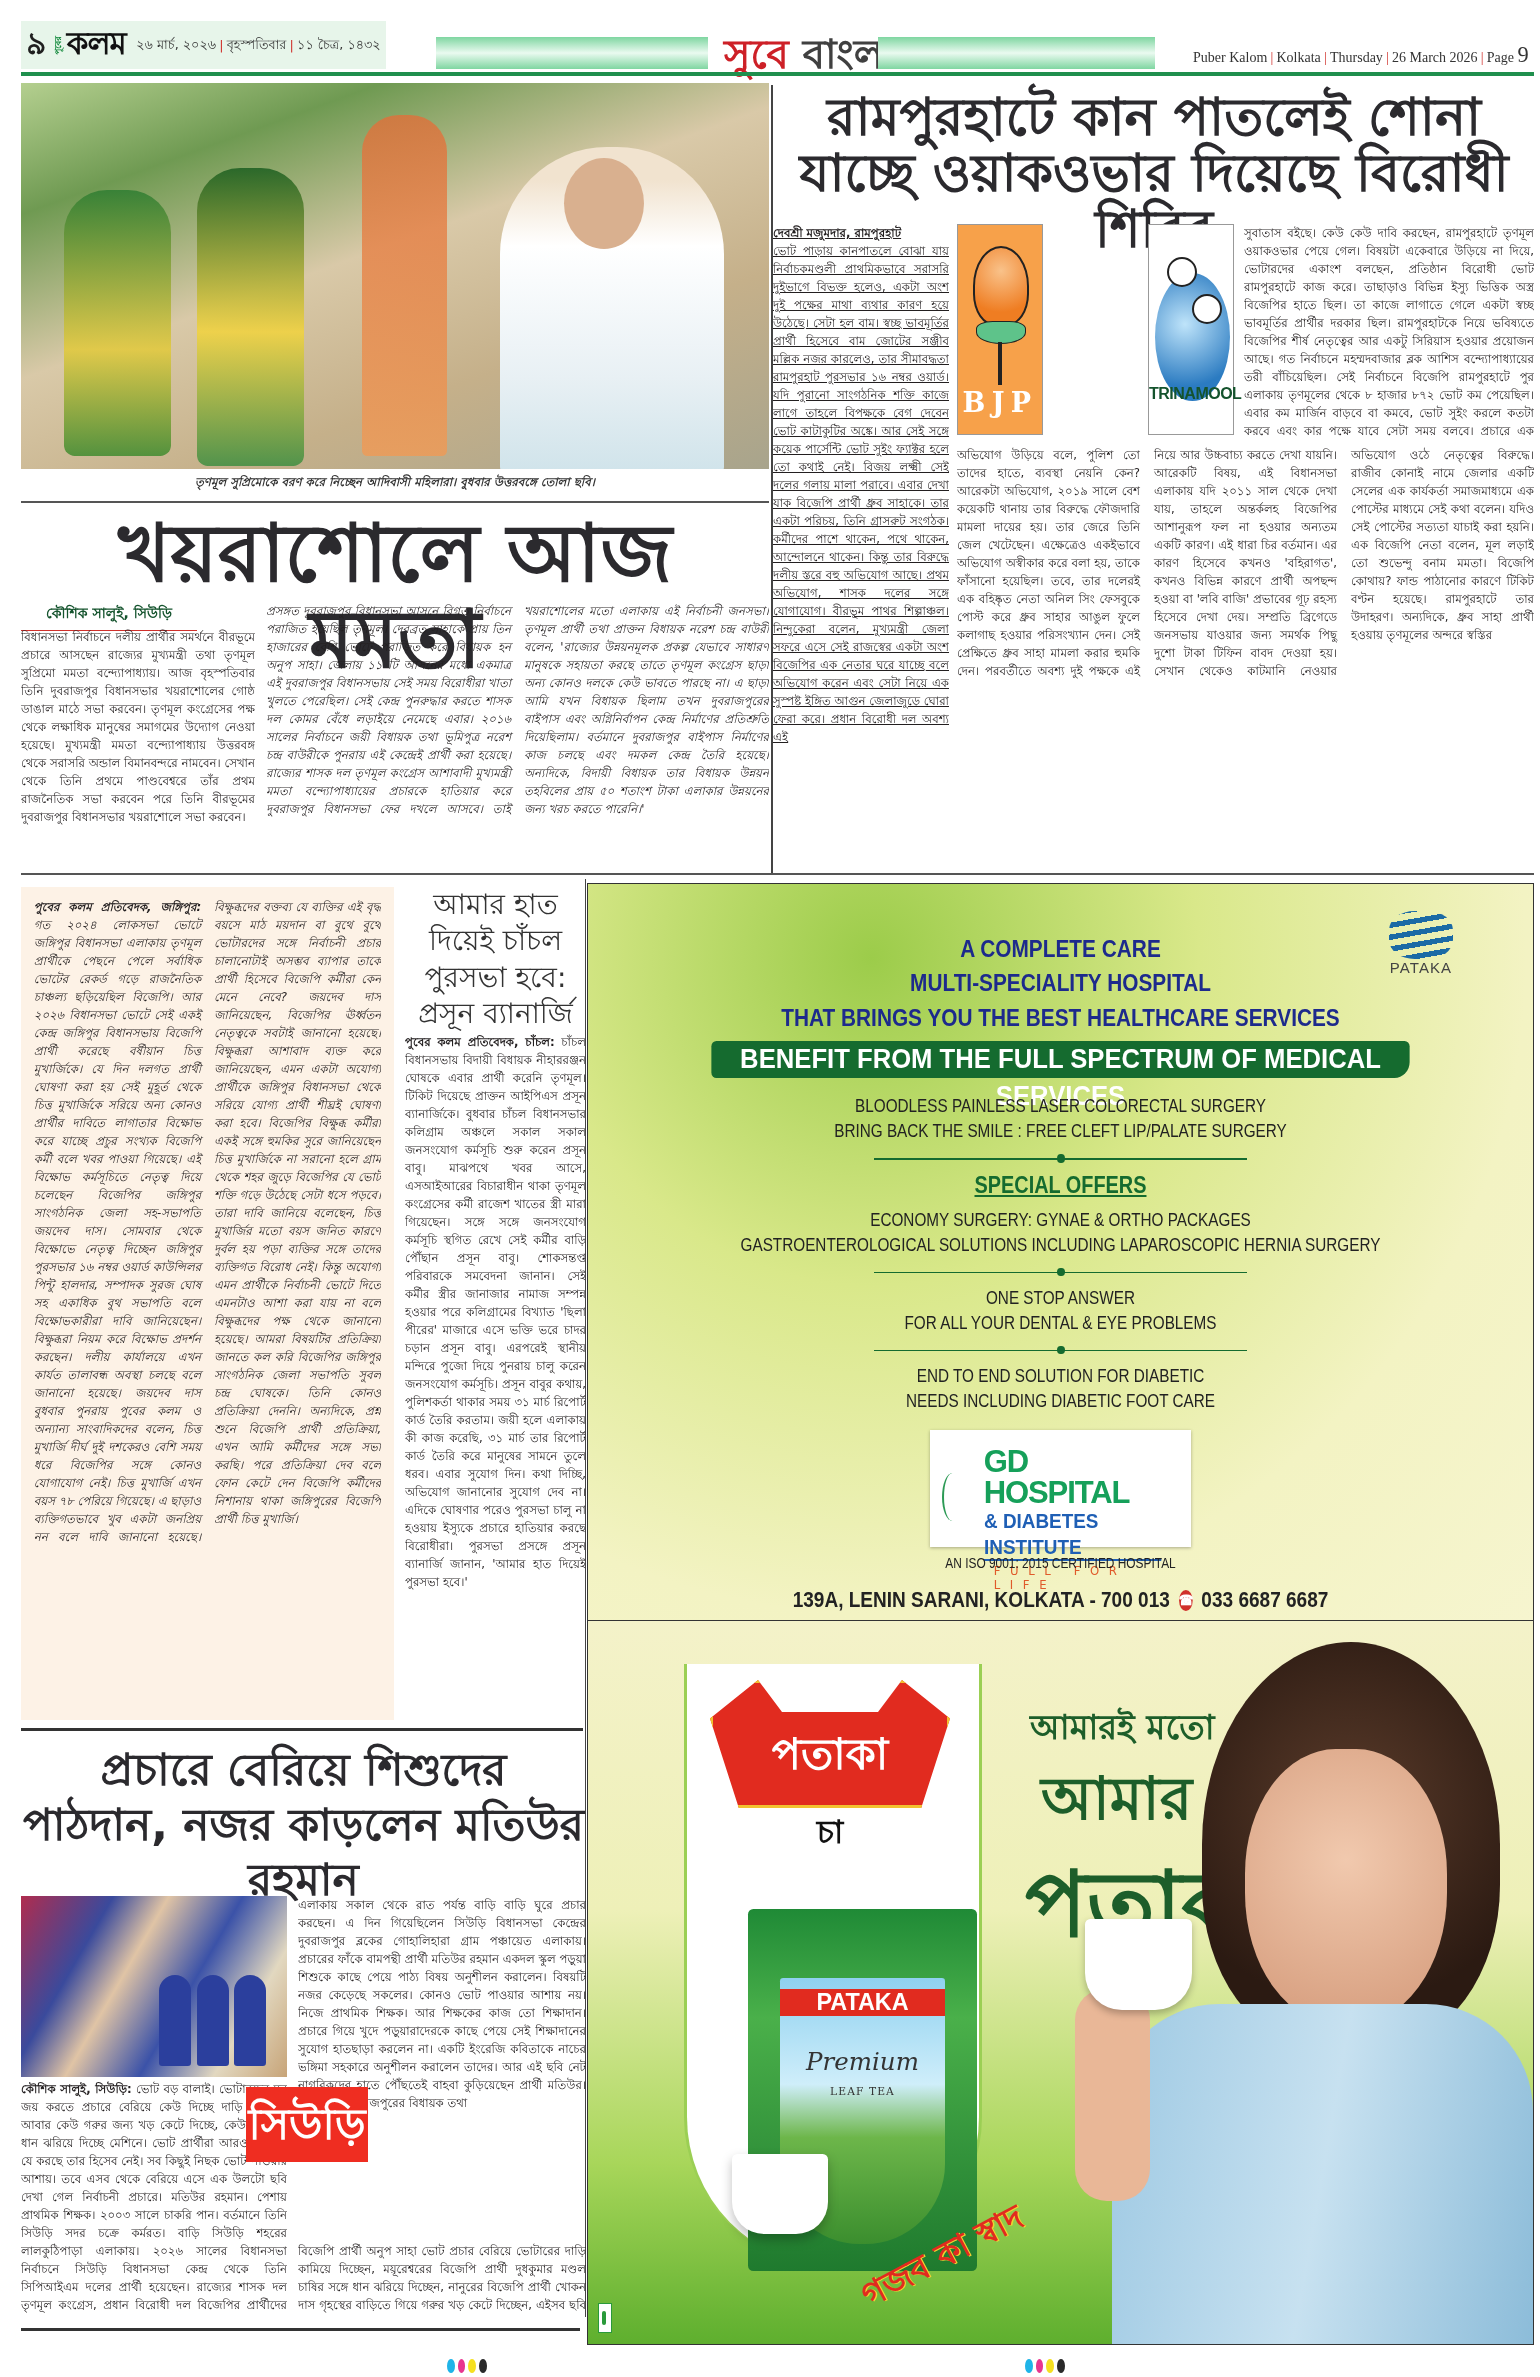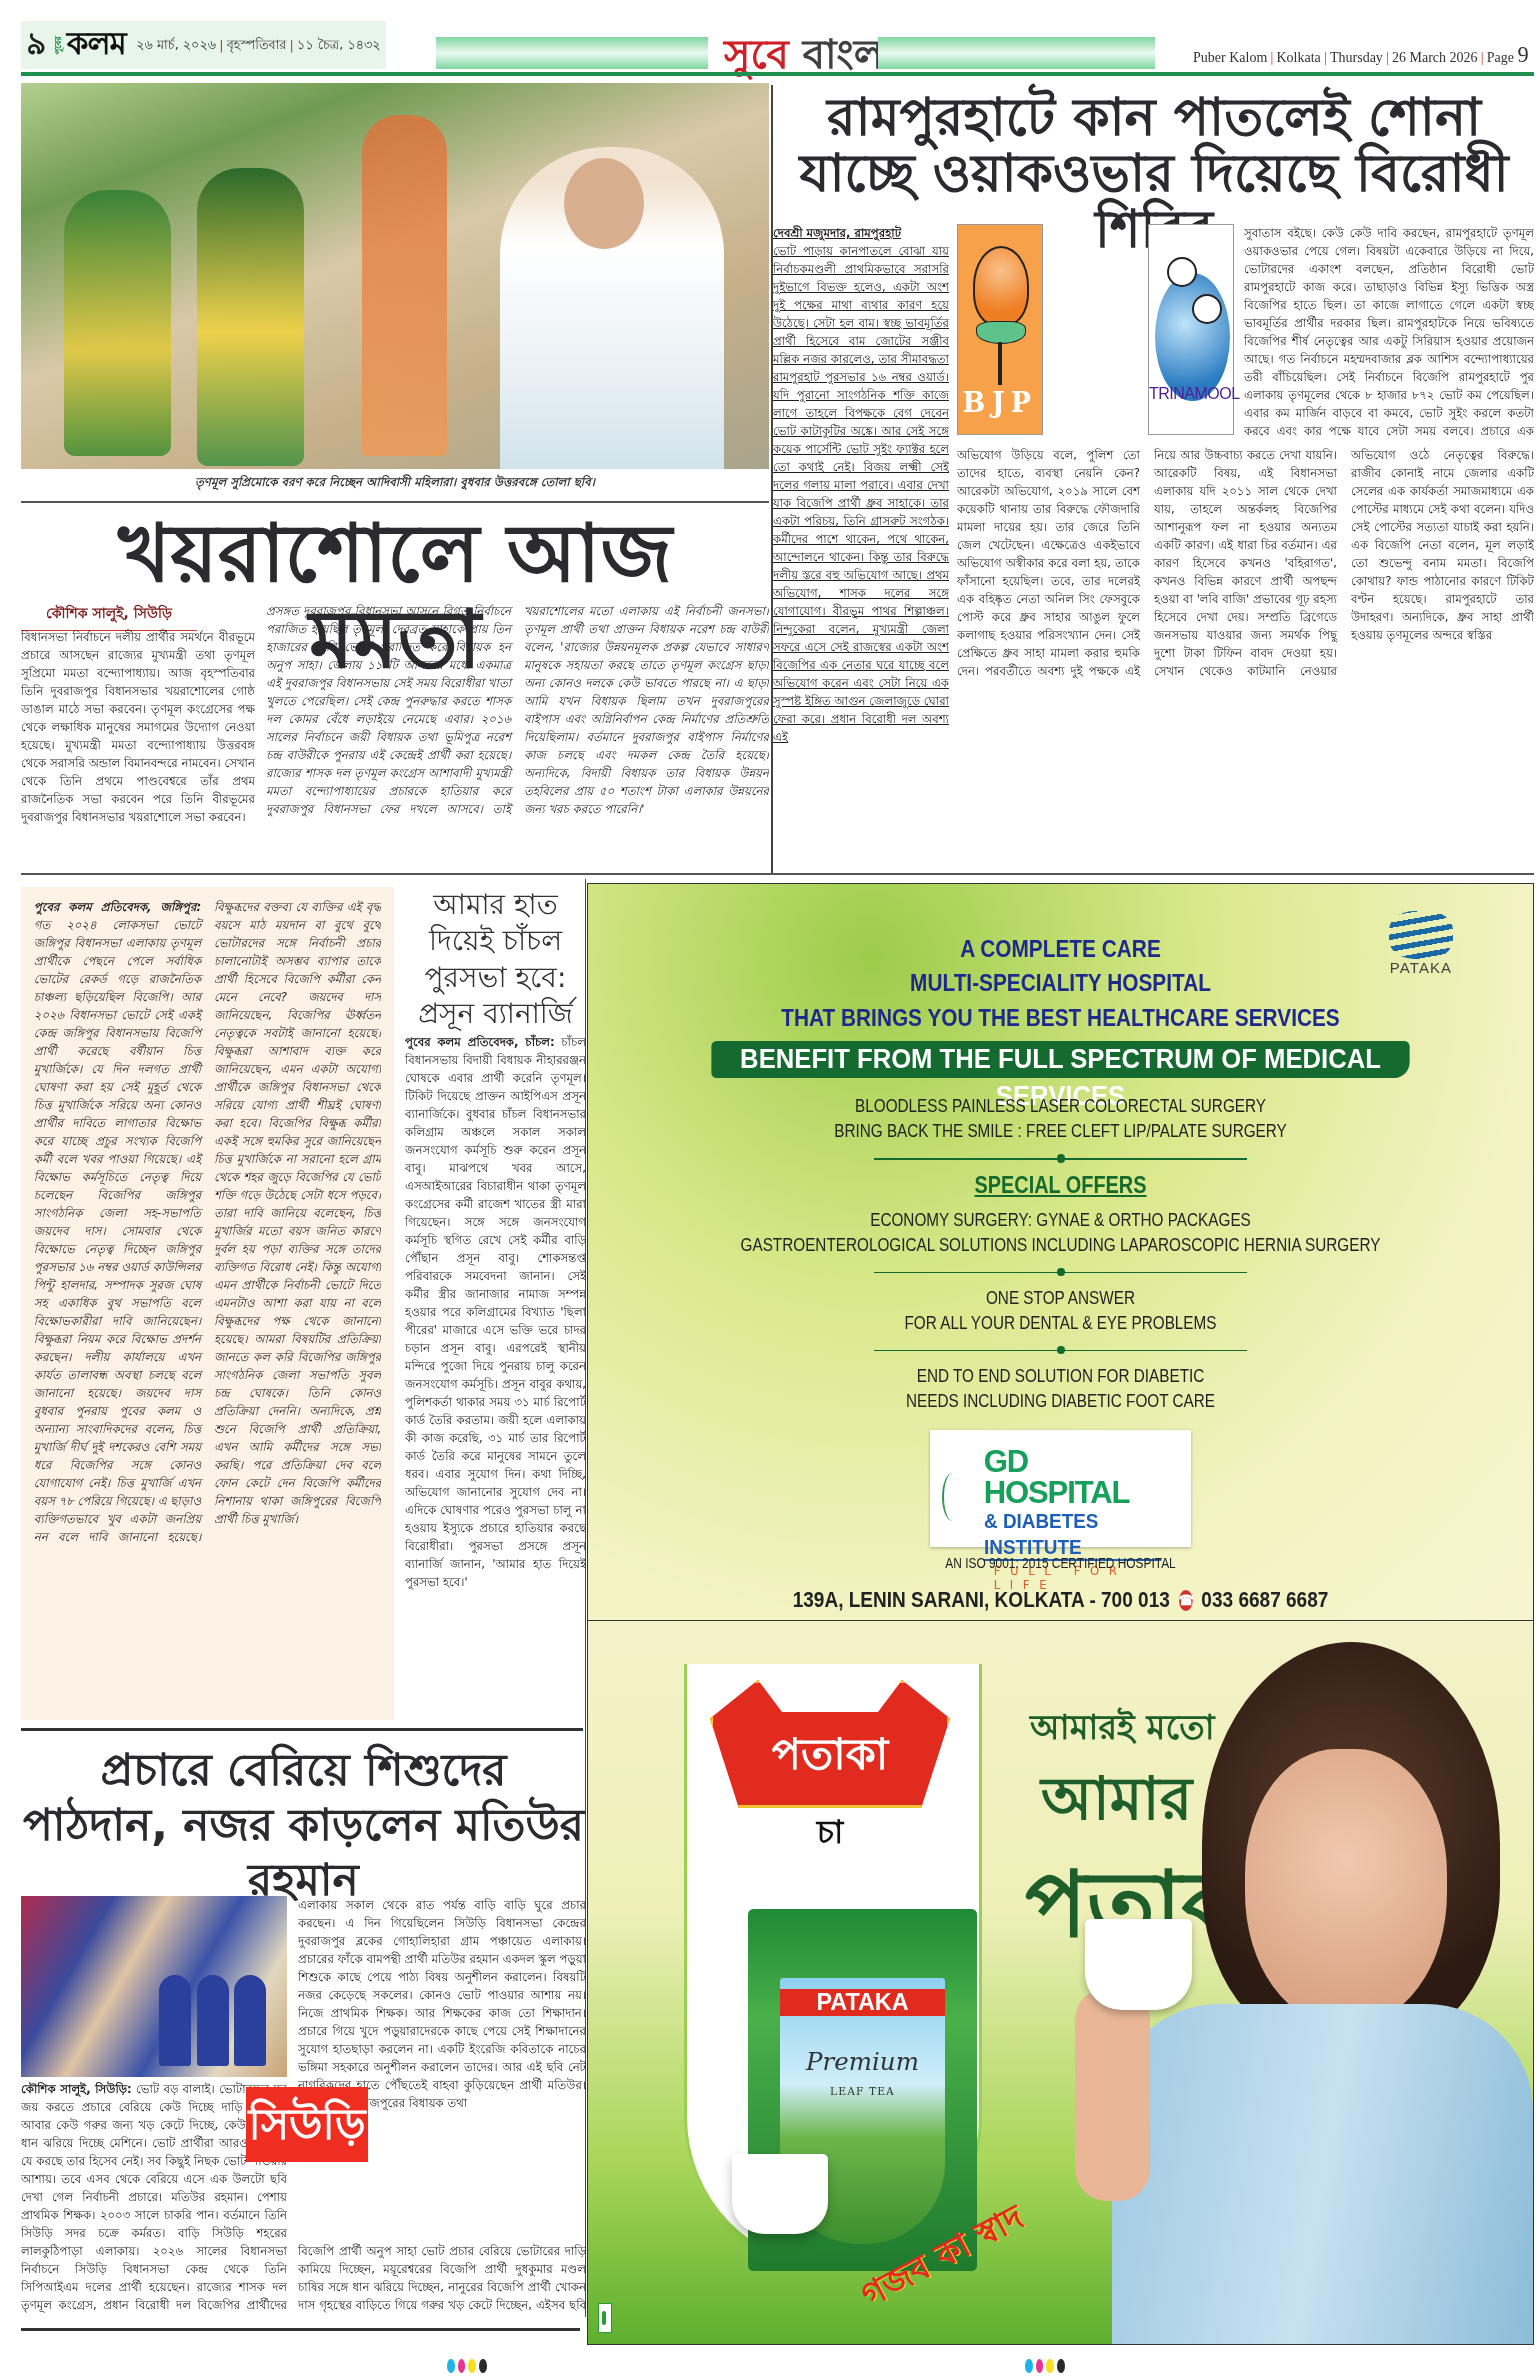--- a/index.html
+++ b/index.html
@@ -47,29 +47,29 @@
   
   .rampur-headline { left: 773px; top: 89px; width: 762px; text-align: center; font-size: 52px; }
   .bjp-logo { left: 957px; top: 224px; width: 86px; height: 211px; background: #f7a14a; border: 0.5px solid #999; }
   .bjp-logo .lotus { position: absolute; left: 15px; top: 21px; width: 56px; height: 80px; border-radius: 50% 50% 40% 40%; background: radial-gradient(circle at 50% 30%, #f9c28a, #ef7d22 70%); border: 2.1px solid #222; }
   .bjp-logo .leaf { position: absolute; left: 18px; top: 96px; width: 50px; height: 23.4px; background: #5ec38a; border-radius: 40% 40% 60% 60%; border: 1.6px solid #222; }
   .bjp-logo .stem { position: absolute; left: 40px; top: 117px; width: 4.3px; height: 43px; background: #222; }
   .bjp-logo .bjp-text { position: absolute; left: 0; right: 0; bottom: 16px; text-align: center; font-family: "DejaVu Serif", serif; font-size: 27px; font-weight: bold; color: #fff; letter-spacing: 6.4px; }
   .tmc-logo { left: 1148px; top: 224px; width: 86px; height: 211px; background: #fff; border: 0.5px solid #999; }
   .tmc-logo .globe { position: absolute; left: 6.4px; top: 48px; width: 75px; height: 128px; border-radius: 50%; background: radial-gradient(circle at 40% 40%, #bfe4fa, #2b7bc1 70%); }
   .tmc-logo .flower { position: absolute; width: 30px; height: 30px; border: 2.1px solid #222; border-radius: 50%; background: #fff; }
-  .tmc-logo .tmc-text { position: absolute; left: 0; right: 0; top: 160px; text-align: center; font-family: "Liberation Sans", sans-serif; font-size: 16px; font-weight: normal; color: #4c1d95; letter-spacing: -0.5px; }
+  .tmc-logo .tmc-text { position: absolute; left: 0; right: 0; top: 160px; text-align: center; font-family: "Liberation Sans", sans-serif; font-size: 16px; font-weight: bold; color: #14532d; letter-spacing: -0.5px; }
   .rampur-col1 { left: 773px; top: 224px; width: 176px; height: 639px; text-decoration: underline; }
   .rampur-col2 { left: 1244px; top: 224px; width: 290px; height: 213px; }
   .rampur-lower { left: 957px; top: 446px; width: 577px; height: 421px; }
   .byline-bold { font-weight: bold; }
 
   
   .khoyra-headline { left: 21px; top: 511px; width: 748px; text-align: center; font-size: 80px; }
-  .khoyra-byline { left: 21px; top: 602px; width: 176px; text-align: center; font-size: 14px; font-weight: bold; color: #7f1d1d; padding-bottom: 4.3px; border-bottom: 1.6px solid #d0302b; }
+  .khoyra-byline { left: 21px; top: 602px; width: 176px; text-align: center; font-size: 14px; font-weight: bold; color: #14532d; padding-bottom: 4.3px; border-bottom: 1.6px solid #d0302b; }
   .khoyra-body-a { left: 21px; top: 628px; width: 234px; height: 234px; }
   .khoyra-body-b { left: 266px; top: 602px; width: 503px; height: 266px; }
 
   
   .jangi-box { left: 21px; top: 887px; width: 373px; height: 833px; background: #fdf2e6; padding: 10.7px 12.8px; }
   .jangi-head { font-size: 34px; text-align: center; margin-bottom: 5.3px; }
   .jangi-head .place { color: #e62c1e; }
   .jangi-body { height: 740px; }
 
   

